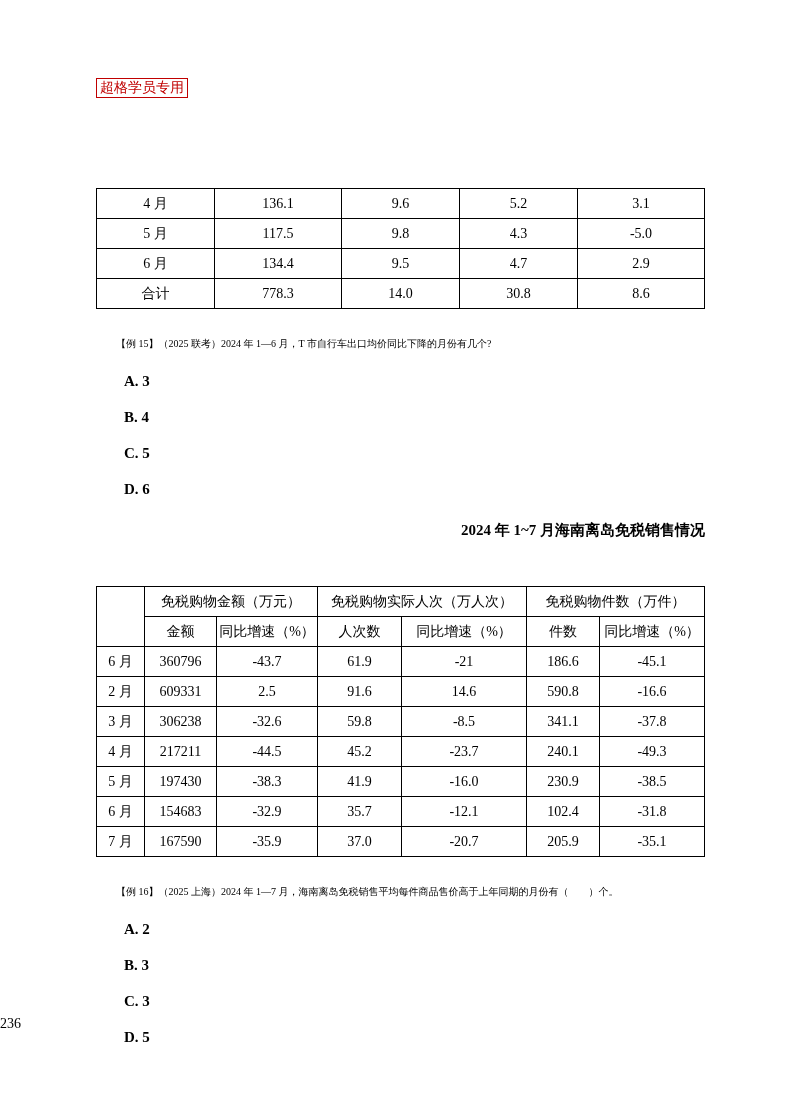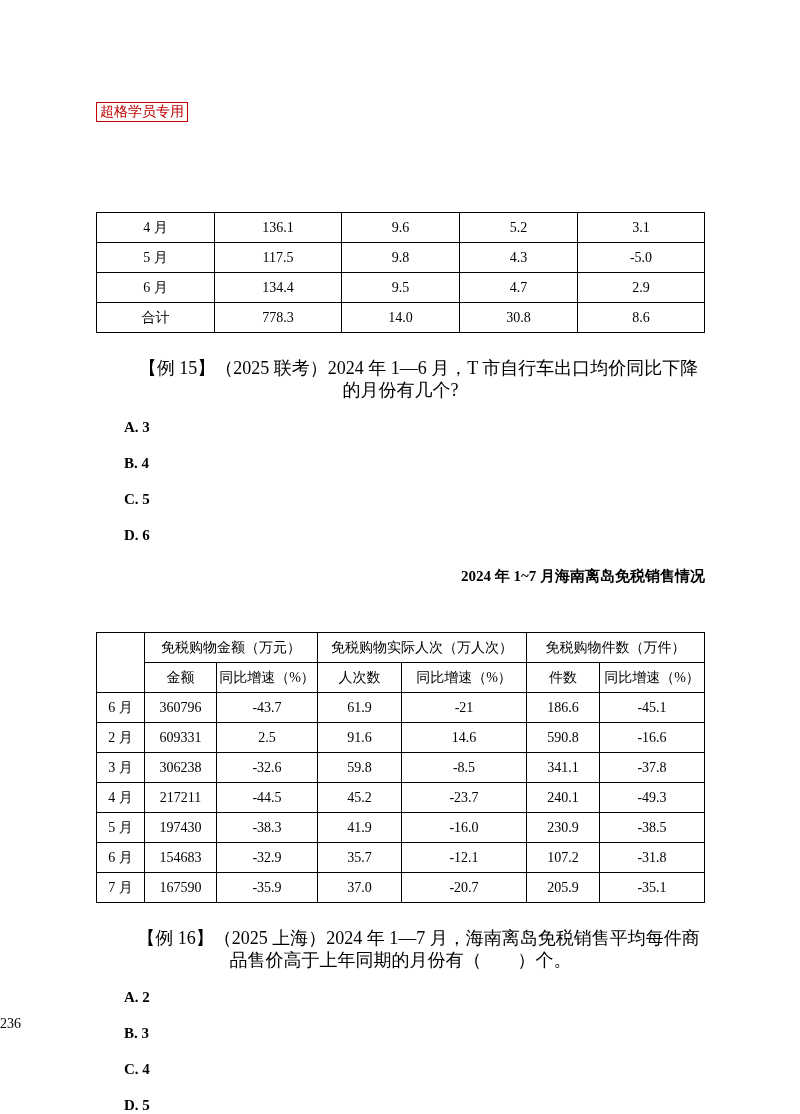--- a/index.html
+++ b/index.html
@@ -2,21 +2,21 @@
 <html><head>
 <meta charset="utf-8">
 <style>
   html, body { margin: 0; padding: 0; background: #ffffff; }
   .page {
     position: relative;
     width: 800px;
     height: 1114px;
     background: #ffffff;
     box-sizing: border-box;
-    padding: 102px 95px 0 96px;
+    padding: 78px 95px 0 96px;
     font-family: "Liberation Serif", "DejaVu Serif", serif;
     color: #000000;
     overflow: hidden;
   }
   .badge {
     display: inline-block;
     border: 1px solid #c00000;
     color: #c00000;
     font-size: 14px;
     line-height: 18px;
@@ -34,25 +34,24 @@
     text-align: center;
     vertical-align: middle;
     font-size: 14px;
     font-weight: normal;
     padding: 0 2px;
     height: 29px;
     overflow: hidden;
     white-space: nowrap;
   }
   .question {
-    font-size: 18px;
+    font-size: 10px;
     line-height: 22px;
     margin: 24px 0 0 0;
     text-indent: 2em;
-    text-align: center;
   }
   .option {
     font-size: 15px;
     line-height: 20px;
     margin: 16px 0 0 28px;
     font-weight: bold;
   }
   .tbl-title {
     text-align: right;
     font-size: 15px;
@@ -194,36 +193,36 @@
           <td>-16.0</td>
           <td>230.9</td>
           <td>-38.5</td>
         </tr>
         <tr>
           <td>6 月</td>
           <td>154683</td>
           <td>-32.9</td>
           <td>35.7</td>
           <td>-12.1</td>
-          <td>107.2</td>
+          <td>102.4</td>
           <td>-31.8</td>
         </tr>
         <tr>
           <td>7 月</td>
           <td>167590</td>
           <td>-35.9</td>
           <td>37.0</td>
           <td>-20.7</td>
           <td>205.9</td>
           <td>-35.1</td>
         </tr>
       </tbody>
   </table>
 
   <p class="question">【例 16】（2025 上海）2024 年 1—7 月，海南离岛免税销售平均每件商品售价高于上年同期的月份有（　　）个。</p>
   <p class="option">A. 2</p>
   <p class="option">B. 3</p>
-  <p class="option">C. 4</p>
+  <p class="option">C. 3</p>
   <p class="option">D. 5</p>
 
   <div class="footer">236</div>
 
 </div>
 
 </body></html>

